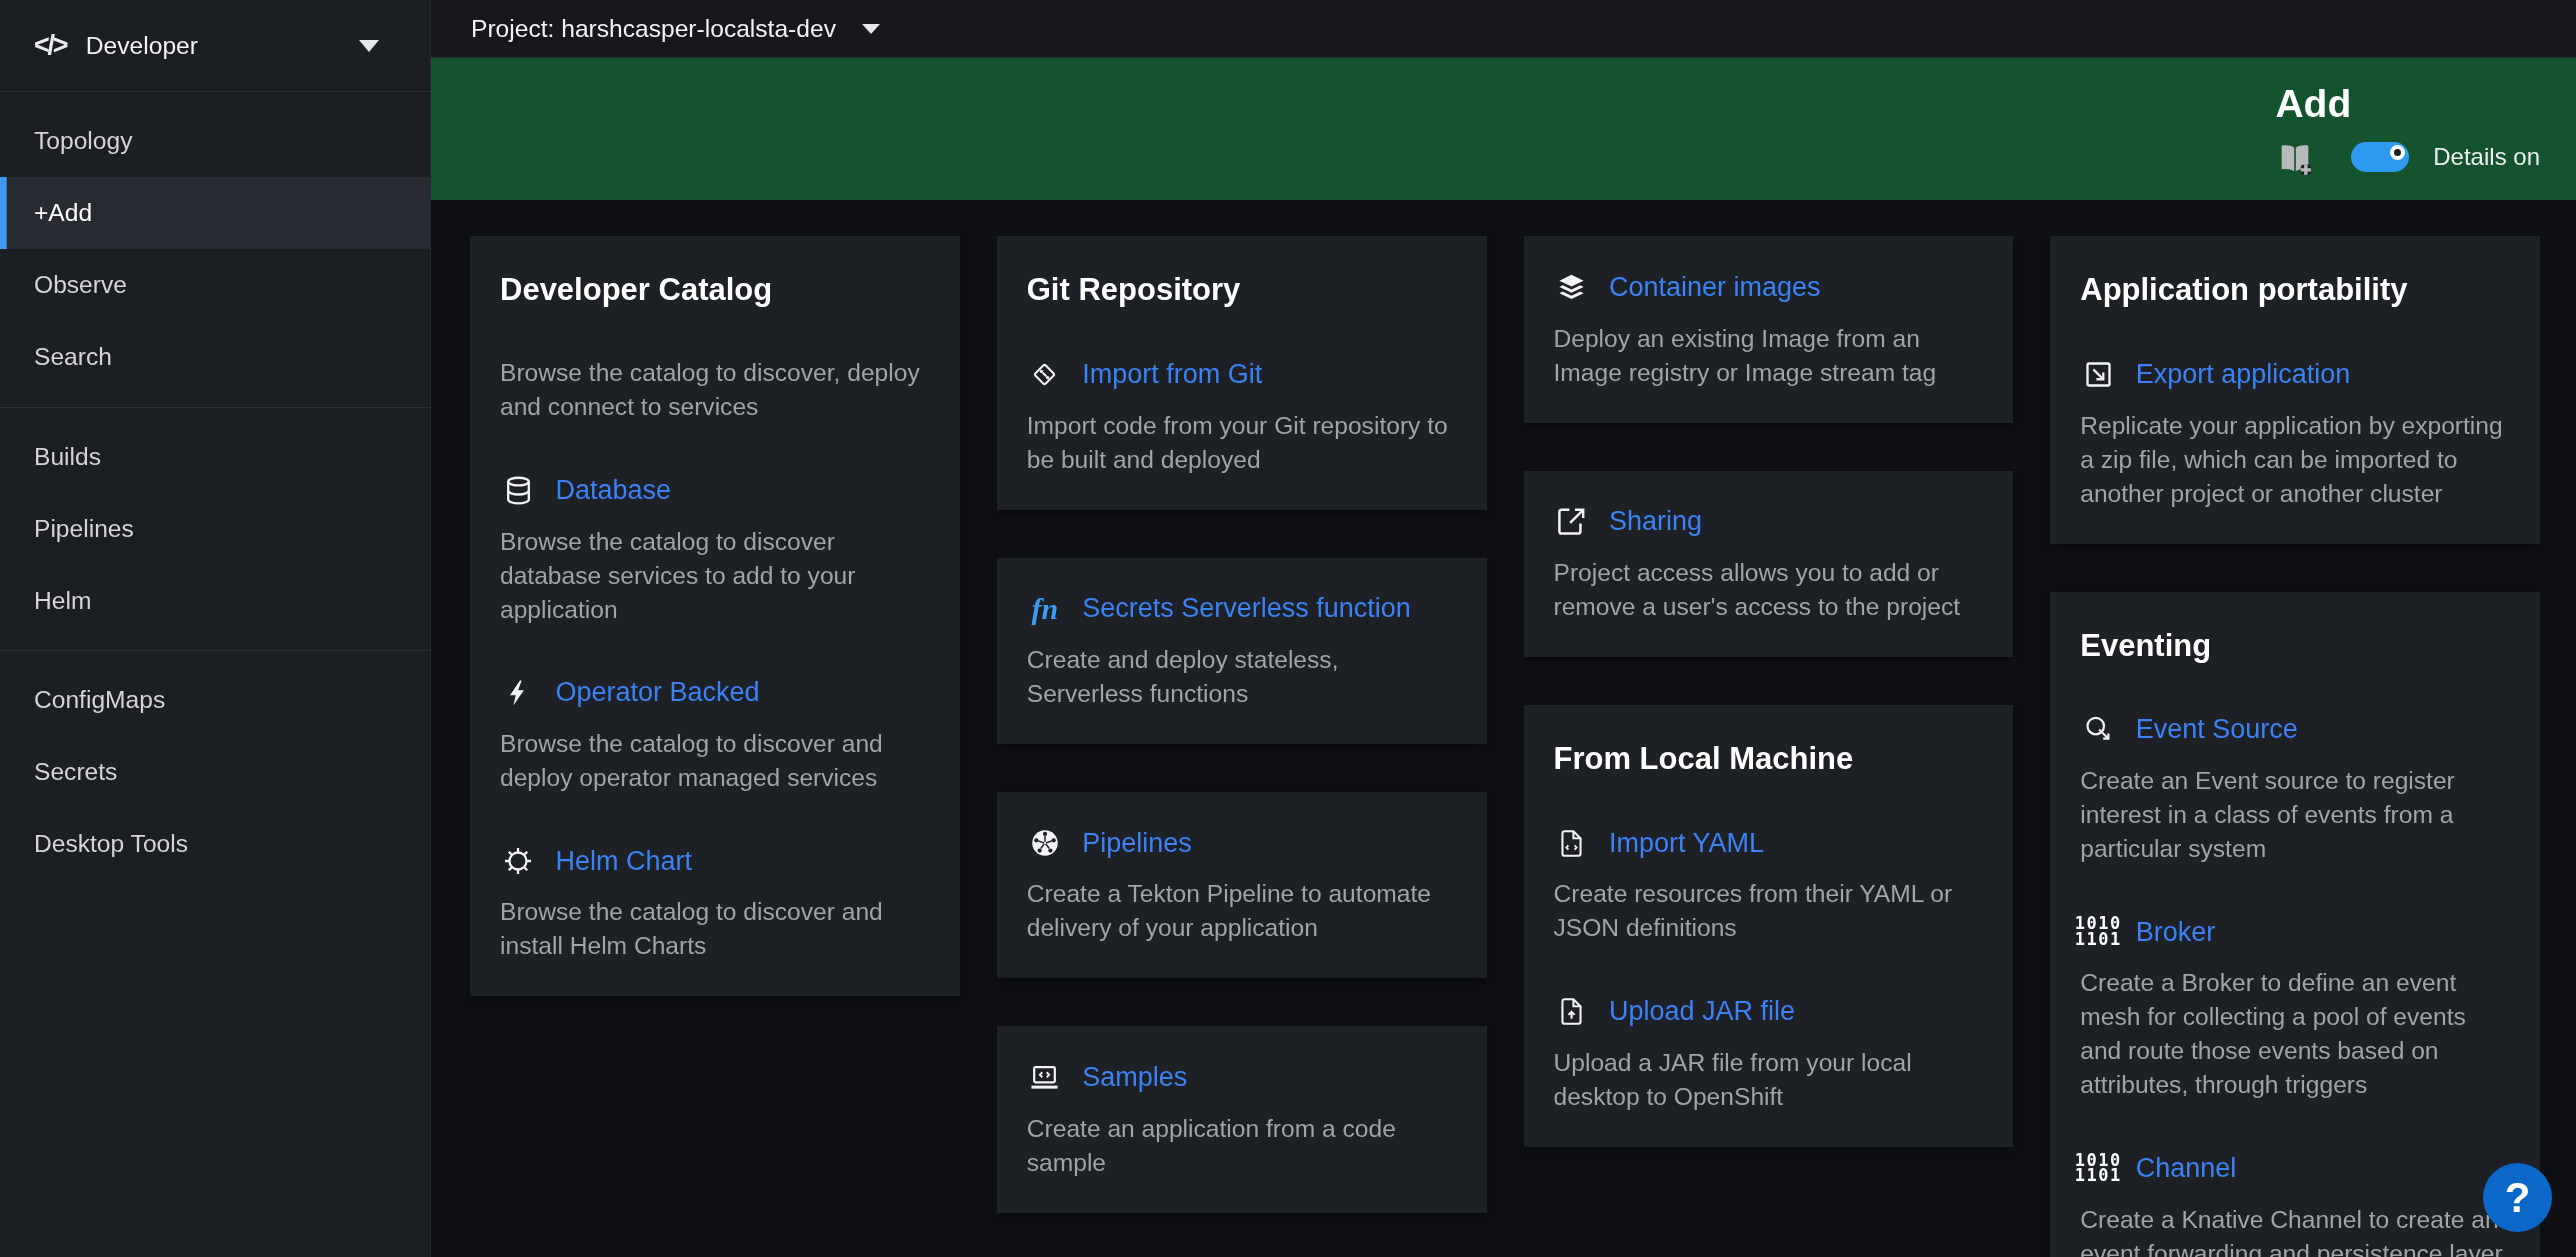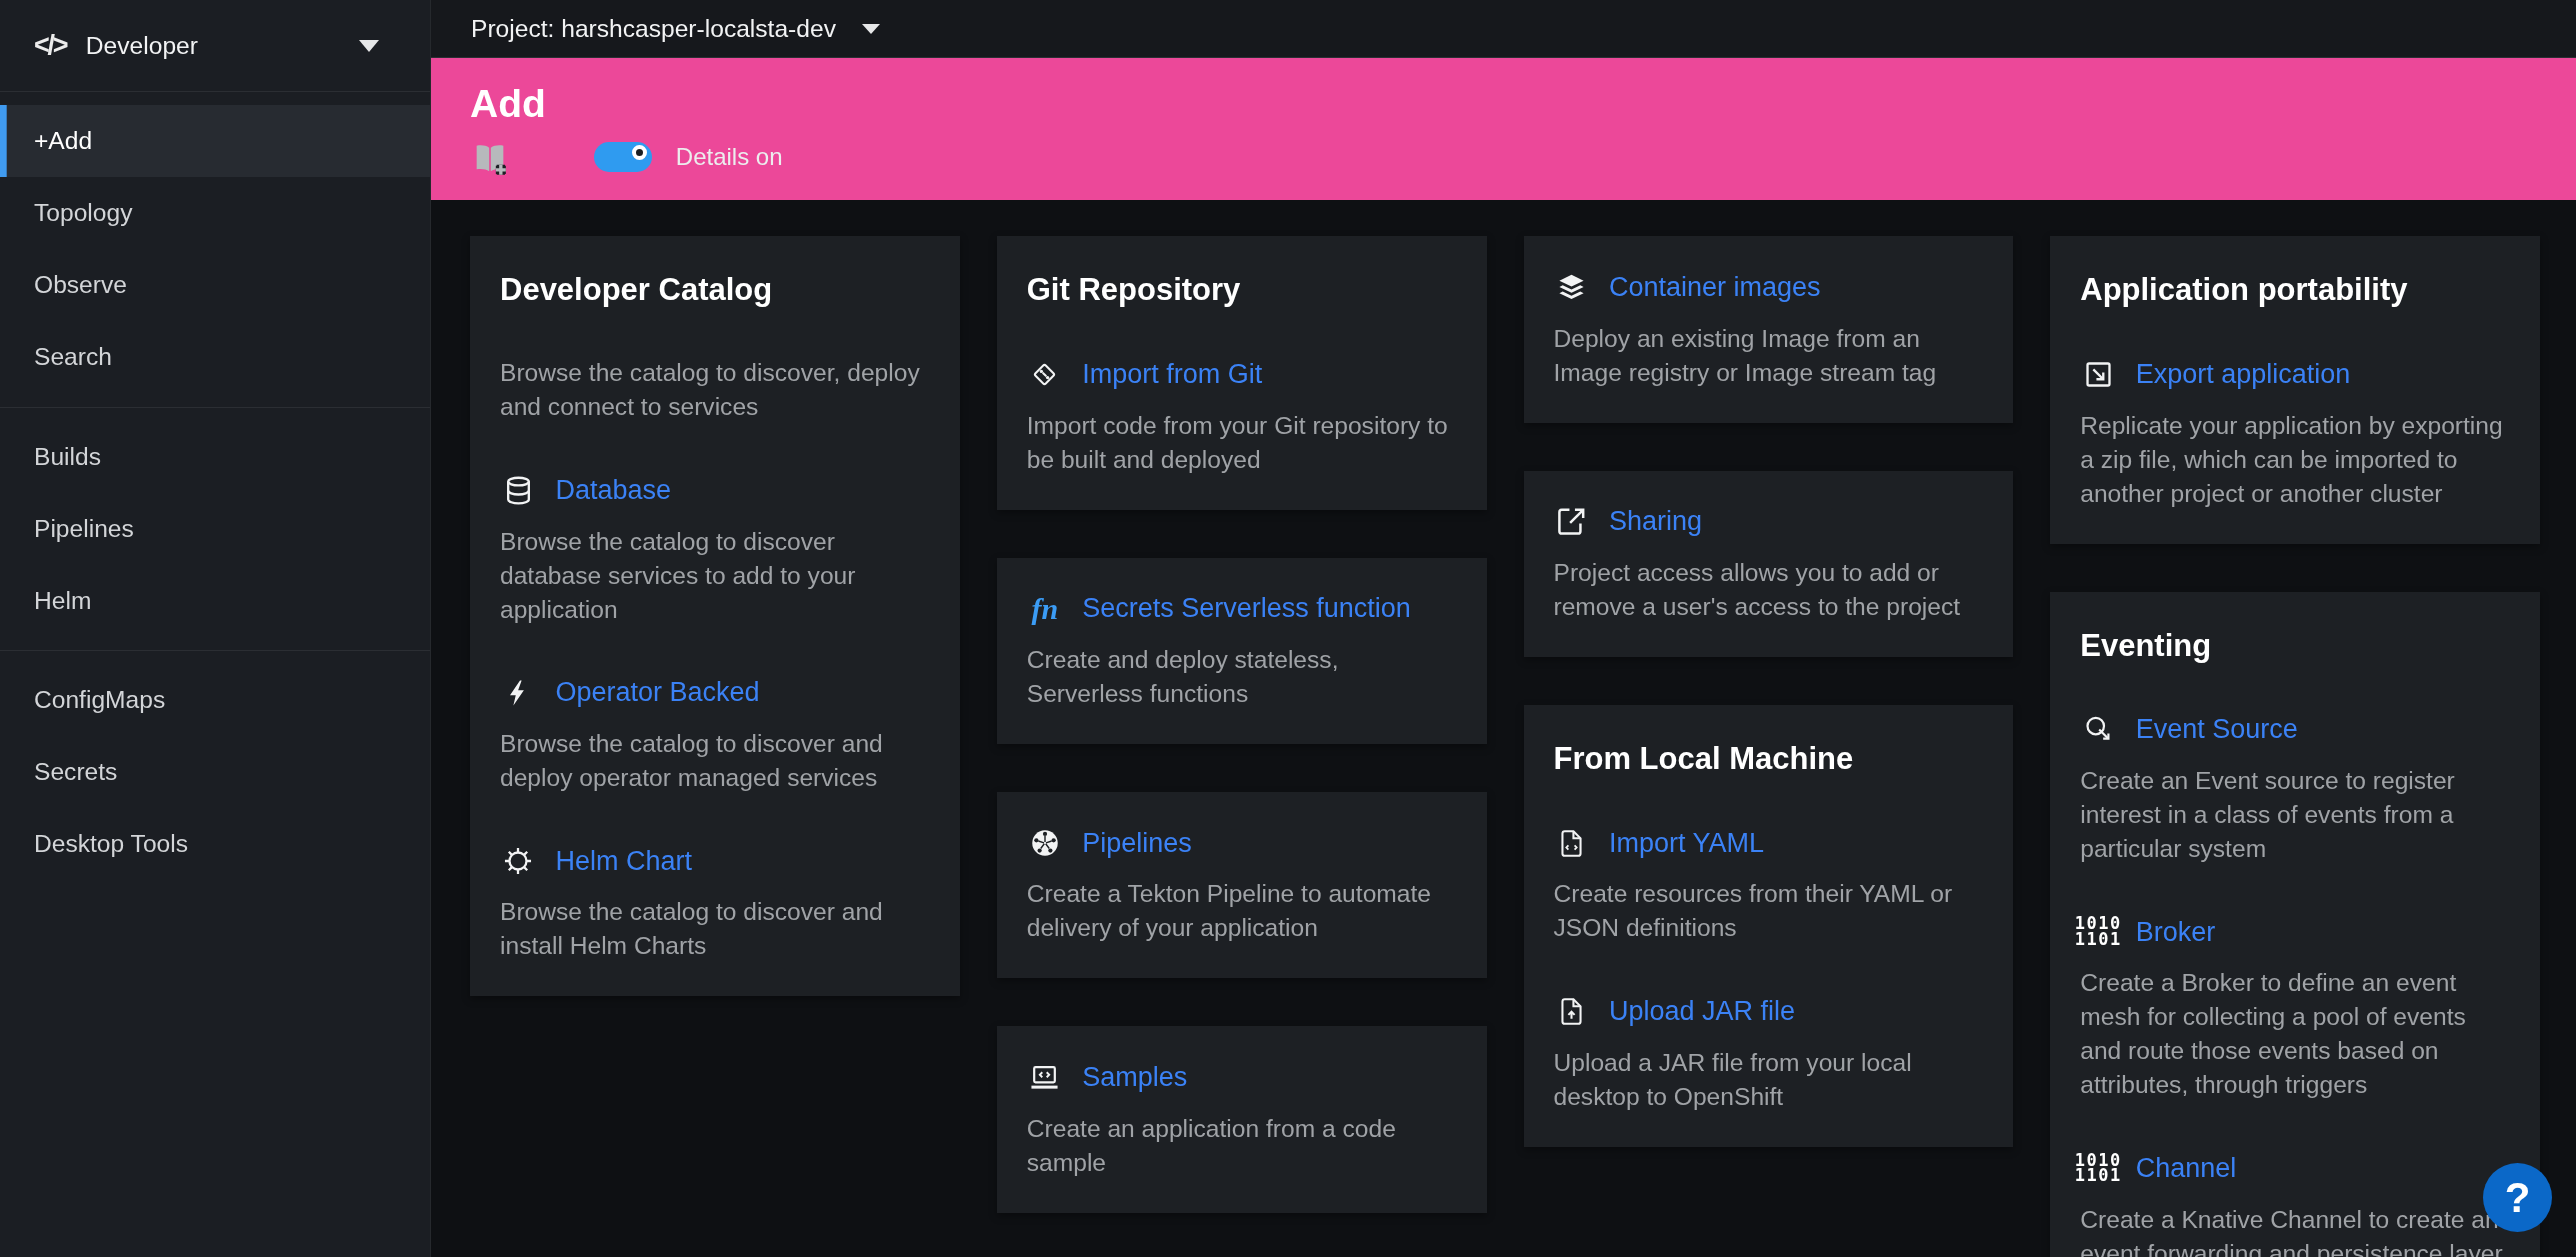--- a/index.html
+++ b/index.html
@@ -18,21 +18,21 @@
   .caret{width:0;height:0;border-left:10.4px solid transparent;border-right:10.4px solid transparent;border-top:12px solid #e6e7e8;margin-left:auto;}
   .caret-sm{width:0;height:0;border-left:9px solid transparent;border-right:9px solid transparent;border-top:10.4px solid #e6e7e8;}
   .nav{padding-top:13.4px;}
   .nav-item{height:72px;display:flex;align-items:center;padding:0 34px;font-size:24.6px;color:#d3d5d8;cursor:pointer;}
   .nav-item.active{background:#272b31;color:#fff;box-shadow:inset 6.7px 0 0 #409bf0;}
   .nav-divider{border:0;height:0.7px;background:#2b2e33;margin:13.4px 0;}
   
   .main{flex:1;display:flex;flex-direction:column;min-width:0;background:#0e1013;}
   .topbar{height:58px;flex:none;display:flex;align-items:center;padding:0 40px;background:#16181c;border-bottom:0.7px solid #2b2e33;}
   .project-selector{display:flex;align-items:center;gap:26px;background:none;border:none;padding:0;color:#f2f3f4;font-size:24.6px;font-family:inherit;cursor:pointer;}
-  .page-header{background:#ec4899;display:flex;justify-content:flex-start;align-items:flex-end;padding:25px 36px 21px 39px;gap:48px;}
+  .page-header{background:#14532d;display:flex;justify-content:flex-end;align-items:flex-end;padding:25px 36px 21px 39px;}
   .page-title{font-size:39px;font-weight:700;margin:0 0 13.4px;color:#fff;line-height:1.1;}
   .quickstart-btn{background:none;border:none;padding:0;color:#b7b9bc;cursor:pointer;display:block;line-height:0;}
   .details-toggle-wrap{display:flex;align-items:center;gap:24px;margin-bottom:7.5px;}
   .switch{width:58px;height:30px;border-radius:15px;background:#2f9bf0;position:relative;display:inline-block;cursor:pointer;}
   .knob{position:absolute;top:3px;right:4.5px;width:15px;height:15px;border-radius:50%;background:#1b1e23;border:4.5px solid #fff;}
   .toggle-label{font-size:24px;color:#ecedee;}
   
   .cards{flex:1;display:flex;gap:37px;padding:36px 36px 0 39px;overflow:hidden;background:#0e1013;justify-content:center;}
   .col{flex:1;min-width:0;display:flex;flex-direction:column;gap:48px;}
   .card{background:#1d2024;padding:33px 30px;flex:none;box-shadow:0 3px 7.5px rgba(0,0,0,.35);}
@@ -53,22 +53,22 @@
 
 <div class="screen">
 
   <aside class="sidebar">
     <div class="sidebar-header">
       <span class="code-icon">&lt;/&gt;</span>
       <span class="persp-label">Developer</span>
       <span class="caret"></span>
     </div>
     <nav class="nav">
+      <div class="nav-item">Topology</div>
       <div class="nav-item active">+Add</div>
-      <div class="nav-item">Topology</div>
       <div class="nav-item">Observe</div>
       <div class="nav-item">Search</div>
       <hr class="nav-divider">
       <div class="nav-item">Builds</div>
       <div class="nav-item">Pipelines</div>
       <div class="nav-item">Helm</div>
       <hr class="nav-divider">
       <div class="nav-item">ConfigMaps</div>
       <div class="nav-item">Secrets</div>
       <div class="nav-item">Desktop Tools</div>

